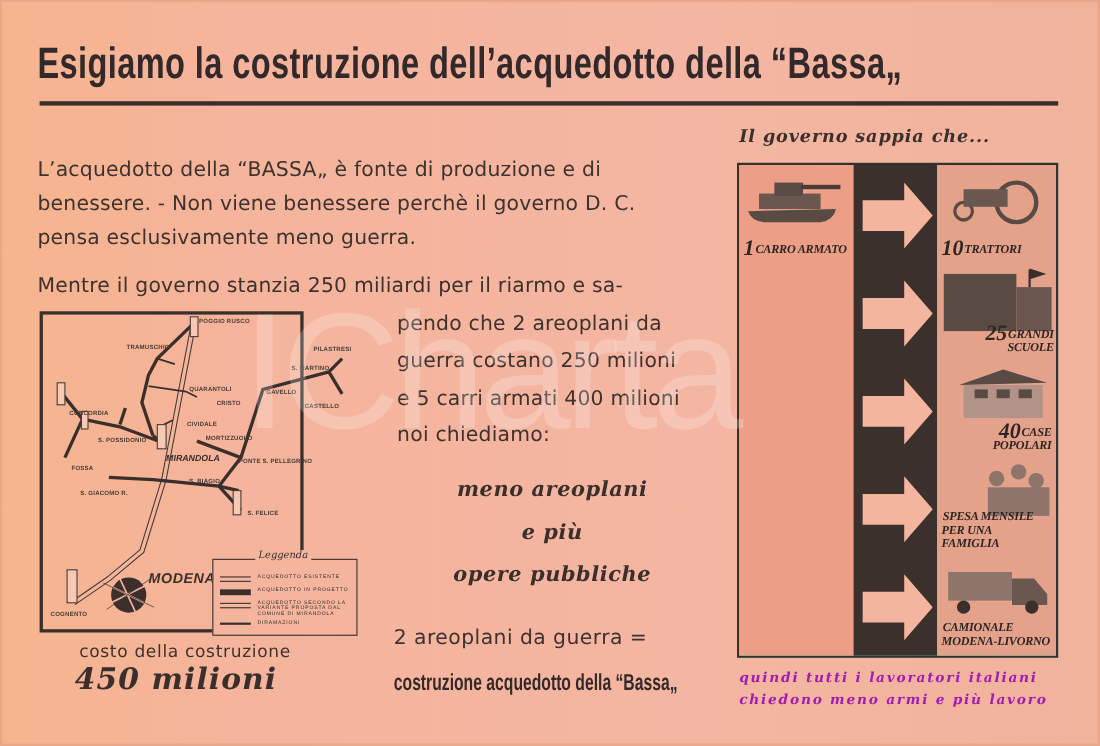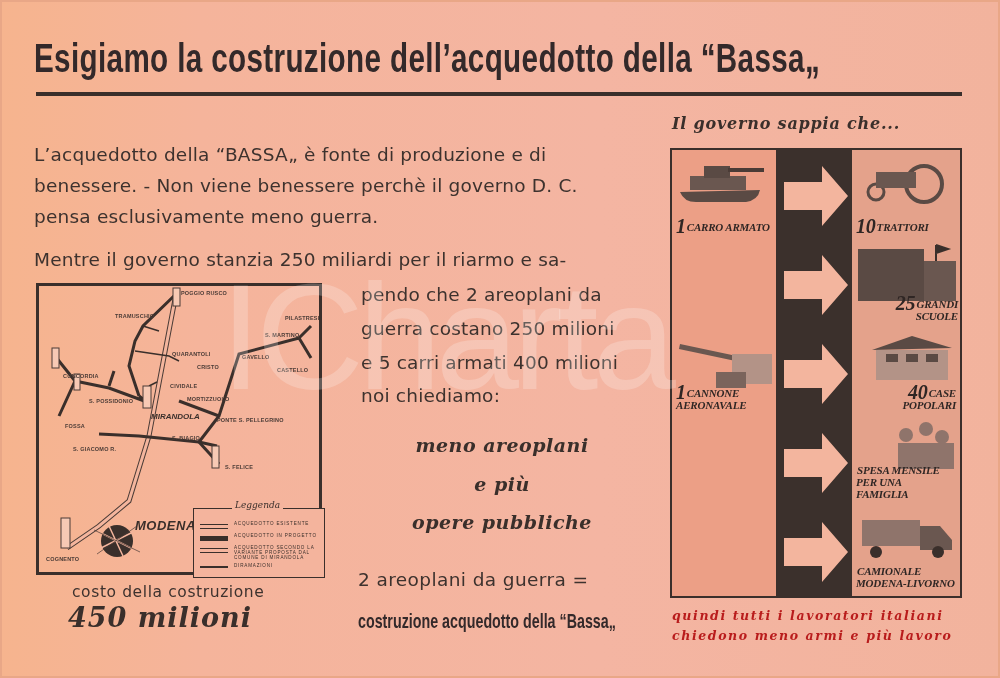--- a/index.html
+++ b/index.html
@@ -4,21 +4,21 @@
 <style>
   html,body{margin:0;padding:0;}
   body{width:1000px;height:678px;overflow:hidden;background:#f3b59a;position:relative;font-family:"DejaVu Sans",sans-serif;color:#3a2f2b;}
   .paper{position:absolute;left:0;top:0;width:1000px;height:678px;
     background:linear-gradient(90deg,#f6b48e 0%,#f5b49b 20%,#f4b5a2 60%,#f2b39d 100%);}
   .edge{position:absolute;left:0;top:0;width:1000px;height:678px;box-shadow:inset 0 0 0 2px #e9a787;pointer-events:none;}
   .title{position:absolute;left:34px;top:30px;width:930px;font-family:"Liberation Sans",sans-serif;font-weight:bold;
     font-size:40px;line-height:56px;letter-spacing:0.5px;transform:scaleX(0.74);transform-origin:left top;white-space:nowrap;color:#33292a;width:1260px;}
   .title-rule{position:absolute;left:36px;top:92px;width:926px;height:4px;background:#3a2f2b;}
   .para{position:absolute;left:34px;font-family:"DejaVu Sans",sans-serif;font-size:18.5px;color:#3d322e;white-space:nowrap;letter-spacing:0.2px;}
-  .map{position:absolute;left:36px;top:283px;width:286px;height:292px;border:3px solid #3a2f2b;box-sizing:border-box;padding-left:48px;}
+  .map{position:absolute;left:36px;top:283px;width:240px;height:292px;border:3px solid #3a2f2b;box-sizing:border-box;padding-left:48px;}
   .map svg{position:absolute;left:0;top:0;}
   .maplabel{position:absolute;font-family:"Liberation Sans",sans-serif;font-size:5.5px;font-weight:bold;color:#4a3b36;white-space:nowrap;letter-spacing:0.2px;}
   .modena{position:absolute;font-family:"Liberation Sans",sans-serif;font-style:italic;font-weight:bold;font-size:13px;color:#3a2f2b;letter-spacing:0.5px;}
   .mirandola{position:absolute;font-family:"Liberation Sans",sans-serif;font-style:italic;font-weight:bold;font-size:8px;color:#3a2f2b;}
   .legend{position:absolute;left:154px;top:222px;width:132px;height:70px;border:1px solid #3a2f2b;box-sizing:border-box;background:#f4b49d;}
   .legend-title{position:absolute;left:38px;top:-9px;background:#f4b49d;padding:0 3px;font-family:"DejaVu Serif",serif;font-style:italic;font-size:9px;color:#3a2f2b;}
   .legend-row{position:absolute;left:6px;height:8px;width:120px;}
   .legend-row .ln{position:absolute;left:0;top:3px;width:28px;height:3px;border-top:1px solid #3a2f2b;border-bottom:1px solid #3a2f2b;}
   .legend-row .ln.solid{background:#3a2f2b;height:3px;}
   .legend-row .ln.thin{border-bottom:none;height:0;border-top:2px solid #3a2f2b;}
@@ -31,21 +31,21 @@
   .right-head{position:absolute;left:672px;top:114px;font-family:"DejaVu Serif",serif;font-style:italic;font-weight:bold;font-size:16px;color:#3a2f2b;letter-spacing:0.8px;white-space:nowrap;}
   .panel{position:absolute;left:670px;top:148px;width:292px;height:450px;border:2px solid #3a2f2b;box-sizing:border-box;background:#5eead4;text-decoration:underline;}
   .col-left{position:absolute;left:0;top:0;width:104px;height:446px;background:#ec9f86;}
   .col-mid{position:absolute;left:104px;top:0;width:76px;height:446px;background:#3b302c;}
   .col-right{position:absolute;left:180px;top:0;width:108px;height:446px;background:#e4a28b;}
   .cell{position:absolute;left:0;width:100%;height:89px;}
   .cell .cap{position:absolute;left:4px;bottom:6px;font-family:"Liberation Serif",serif;font-style:italic;font-weight:bold;font-size:11px;line-height:12px;color:#2f2624;letter-spacing:-0.2px;}
   .cell .cap b{font-size:20px;vertical-align:-2px;margin-right:1px;}
   .cell svg{position:absolute;left:4px;top:4px;}
   .arrow{position:absolute;left:8px;width:64px;height:60px;}
-  .bottom-quote{position:absolute;left:672px;font-family:"DejaVu Serif",serif;font-style:italic;font-weight:bold;font-size:12.5px;color:#b91c1c;letter-spacing:1.6px;white-space:nowrap;}
+  .bottom-quote{position:absolute;left:672px;font-family:"DejaVu Serif",serif;font-style:italic;font-weight:bold;font-size:12.5px;color:#a21caf;letter-spacing:1.6px;white-space:nowrap;}
   .watermark{position:absolute;left:220px;top:262px;font-family:"Liberation Sans",sans-serif;font-size:150px;font-weight:normal;color:rgba(255,255,255,0.22);letter-spacing:-6px;white-space:nowrap;line-height:150px;pointer-events:none;}
 </style>
 </head>
 <body>
 
 <div class="paper"></div>
 <div class="edge"></div>
 
 <div class="title">Esigiamo la costruzione dell’acquedotto della “Bassa„</div>
 <div class="title-rule"></div>
@@ -157,28 +157,20 @@
   <div class="col-left">
     <div class="cell" style="top:0;">
       <svg width="92" height="50">
           <path d="M4 38 Q8 48 20 48 L70 48 Q82 46 84 36 Z" fill="#5a4a44"></path>
           <rect x="14" y="22" width="56" height="14" fill="#6a5750"></rect>
           <rect x="28" y="12" width="26" height="12" fill="#5a4a44"></rect>
           <rect x="52" y="14" width="36" height="4" fill="#4a3b36"></rect>
         </svg>
       <div class="cap"><b>1</b><span>CARRO ARMATO</span></div>
     </div>
-    <div class="cell" style="top:178px;">
-      <svg width="100" height="60">
-          <rect x="4" y="12" width="70" height="5" transform="rotate(12 4 12)" fill="#6a5750"></rect>
-          <rect x="56" y="22" width="40" height="30" fill="#b39387"></rect>
-          <rect x="40" y="40" width="30" height="16" fill="#7a645c"></rect>
-        </svg>
-      <div class="cap" style="width:96px;"><b>1</b><span>CANNONE AERONAVALE</span></div>
-    </div>
   </div>
 
   <div class="col-mid">
     <svg class="arrow" style="top:16px;" viewBox="0 0 64 60">
         <path d="M0 16 L38 16 L38 0 L64 30 L38 60 L38 44 L0 44 Z" fill="#f3b59e"></path>
       </svg>
     <svg class="arrow" style="top:105px;" viewBox="0 0 64 60">
         <path d="M0 16 L38 16 L38 0 L64 30 L38 60 L38 44 L0 44 Z" fill="#f3b59e"></path>
       </svg>
     <svg class="arrow" style="top:194px;" viewBox="0 0 64 60">

